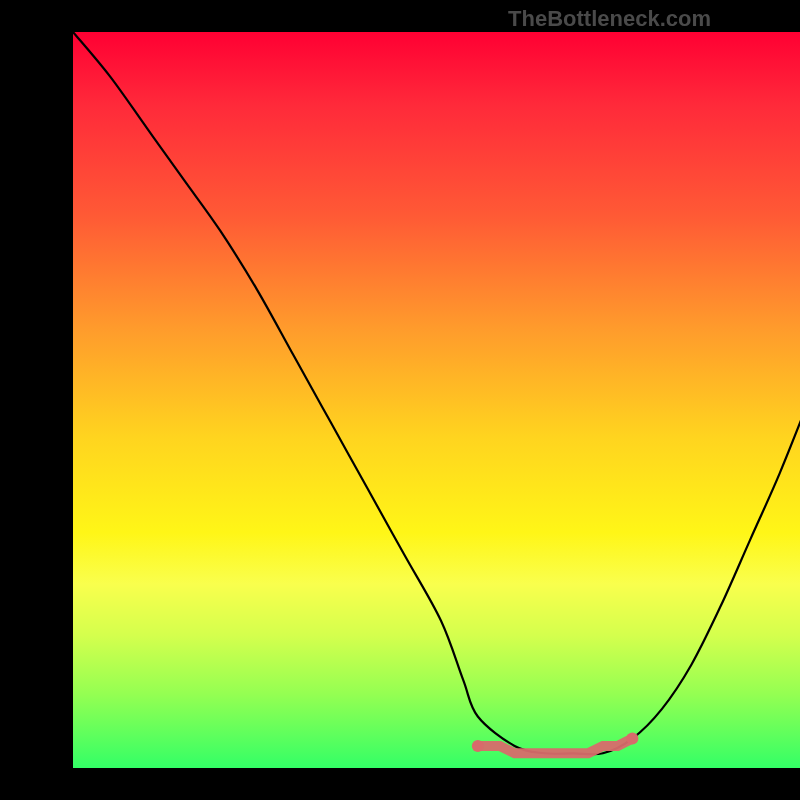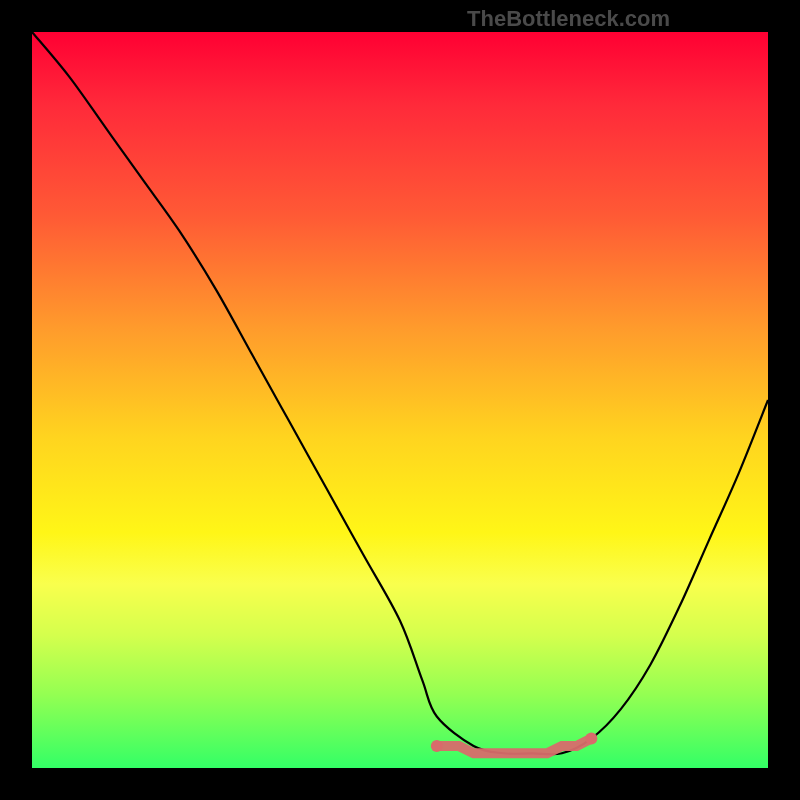--- a/index.html
+++ b/index.html
@@ -9,20 +9,21 @@
     height: 800px;
     background: #000;
     overflow: hidden;
     font-family: Arial, Helvetica, sans-serif;
   }
   .frame {
     position: relative;
     width: 680px;
     height: 800px;
     background: #000;
+    margin-left: 41px;
   }
   .plot-area {
     position: absolute;
     left: 32px;
     top: 32px;
     width: 736px;
     height: 736px;
     
     background: linear-gradient(
       to bottom,

